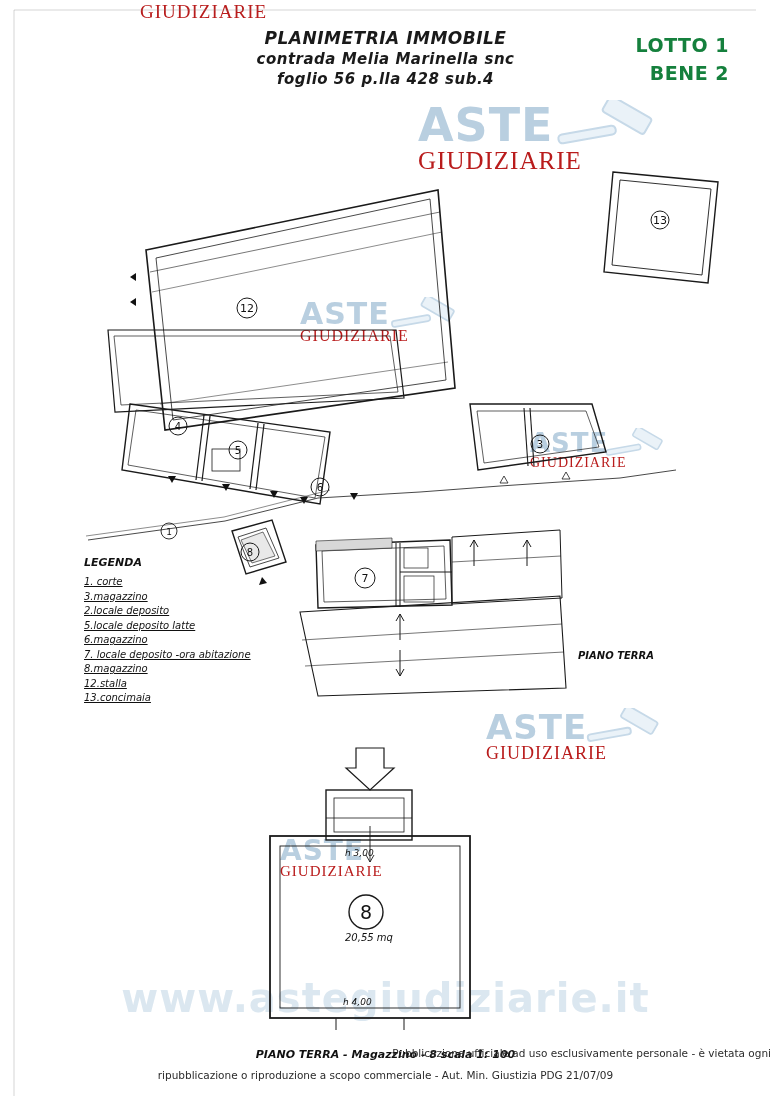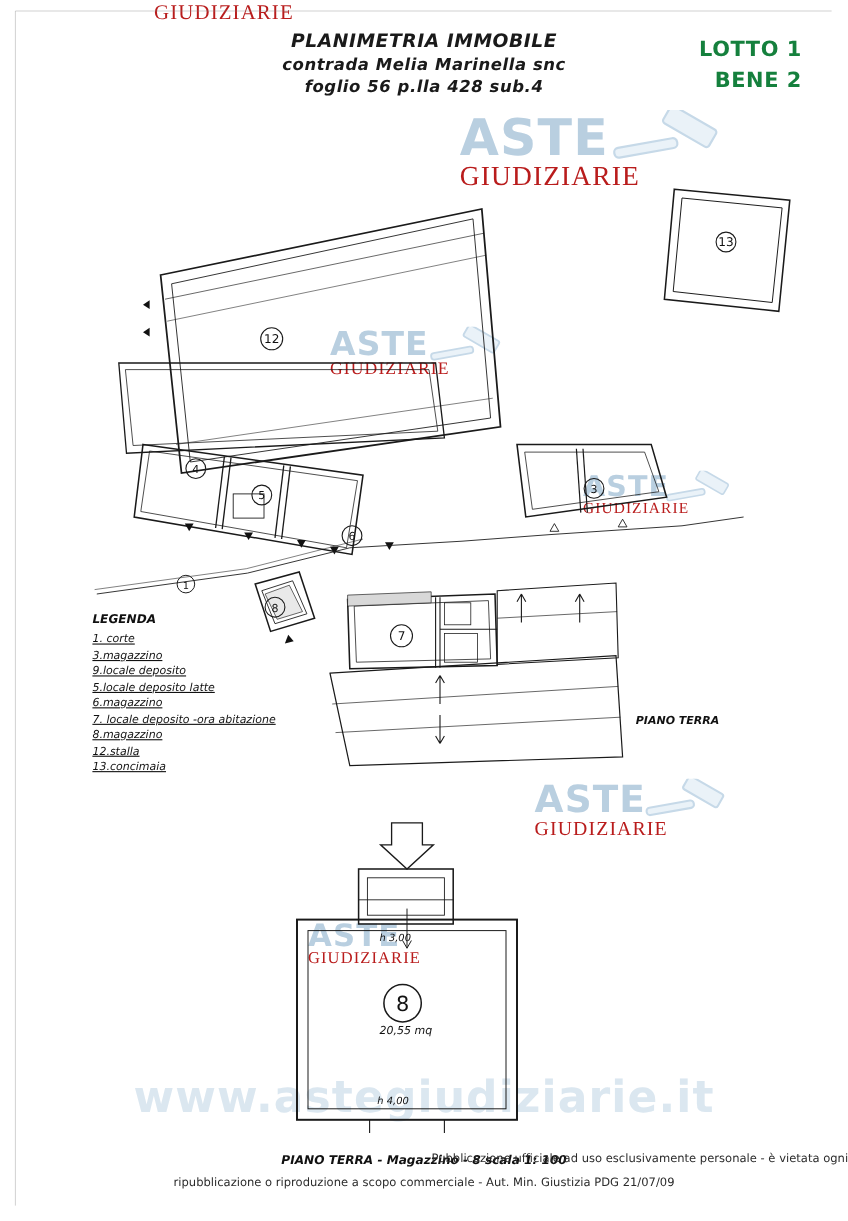--- a/index.html
+++ b/index.html
@@ -315,21 +315,21 @@
 
       <circle cx="366" cy="912" r="17" stroke-width="1.4"></circle>
       <text x="366" y="919" font-family="DejaVu Sans, sans-serif" font-size="19" fill="#111" text-anchor="middle" stroke="none">8</text>
     </g>
   </svg>
 
   <div id="legend">
     <div class="legend-title">LEGENDA</div>
     <div class="legend-item">1. corte</div>
     <div class="legend-item">3.magazzino</div>
-    <div class="legend-item">9.locale deposito</div>
+    <div class="legend-item">2.locale deposito</div>
     <div class="legend-item">5.locale deposito latte</div>
     <div class="legend-item">6.magazzino</div>
     <div class="legend-item">7. locale deposito -ora abitazione</div>
     <div class="legend-item">8.magazzino</div>
     <div class="legend-item">12.stalla</div>
     <div class="legend-item">13.concimaia</div>
   </div>
 
   <div class="lbl" id="piano-terra-lbl">PIANO TERRA</div>
   <div class="lbl" id="h300-lbl">h 3,00</div>

